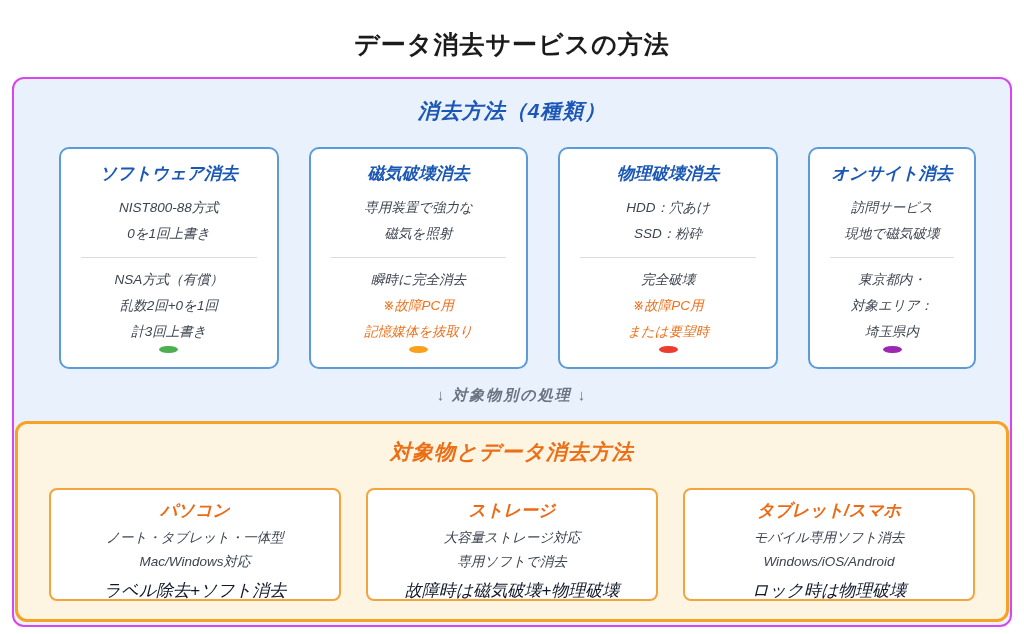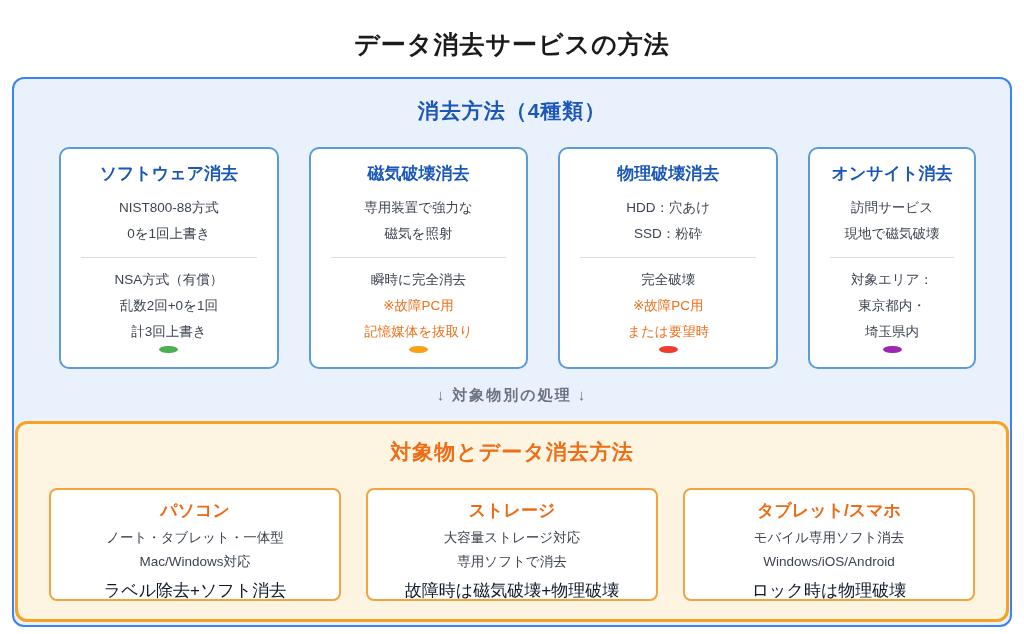--- a/index.html
+++ b/index.html
@@ -16,22 +16,23 @@
     font-size: 25px; font-weight: bold;
     color: #1b1b1b;
     letter-spacing: 1px;
   }
   
   .blue-panel {
     box-sizing: border-box;
     margin: 16px 12px 0;
     height: 550px;
     background: #e9f1fc;
-    border: 2px solid #3b82f6;
+    border: 2px solid #d946ef;
     border-radius: 12px;
+    font-style: italic;
   }
   .blue-title {
     margin: 18px 0 0;
     text-align: center;
     font-size: 21px; font-weight: bold;
     color: #1c57b8;
     letter-spacing: 1px;
   }
   
   .methods-row {
@@ -173,22 +174,22 @@
         <div class="m-line hl">※故障PC用</div>
         <div class="m-line hl">または要望時</div>
         <span class="dot" style="background: rgb(238, 61, 46);"></span>
       </div>
 
       <div class="method-card narrow">
         <div class="m-title">オンサイト消去</div>
         <div class="m-line">訪問サービス</div>
         <div class="m-line">現地で磁気破壊</div>
         <hr class="m-divider">
+        <div class="m-line">東京都内・</div>
         <div class="m-line">対象エリア：</div>
-        <div class="m-line">東京都内・</div>
         <div class="m-line">埼玉県内</div>
         <span class="dot" style="background: rgb(156, 39, 176);"></span>
       </div>
 
     </div>
 
     <div class="transition">↓ 対象物別の処理 ↓</div>
 
     <div class="orange-panel">
 

